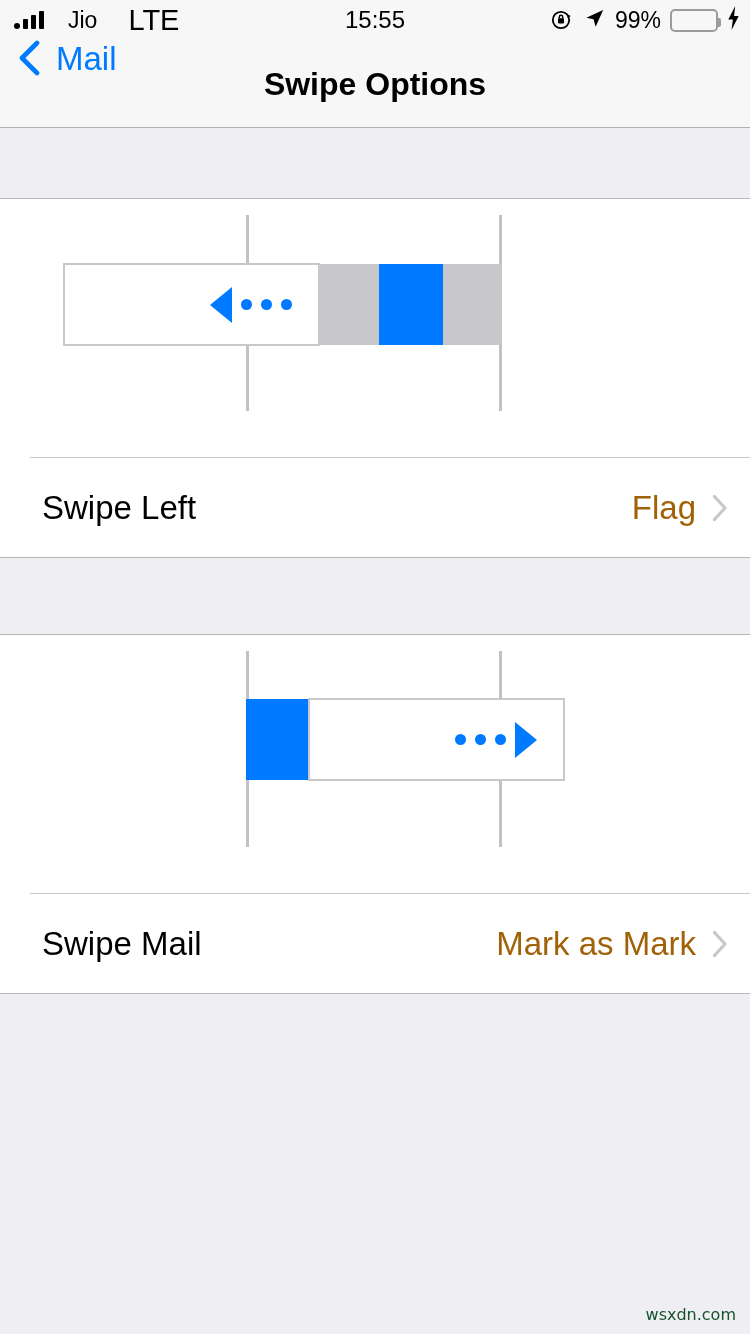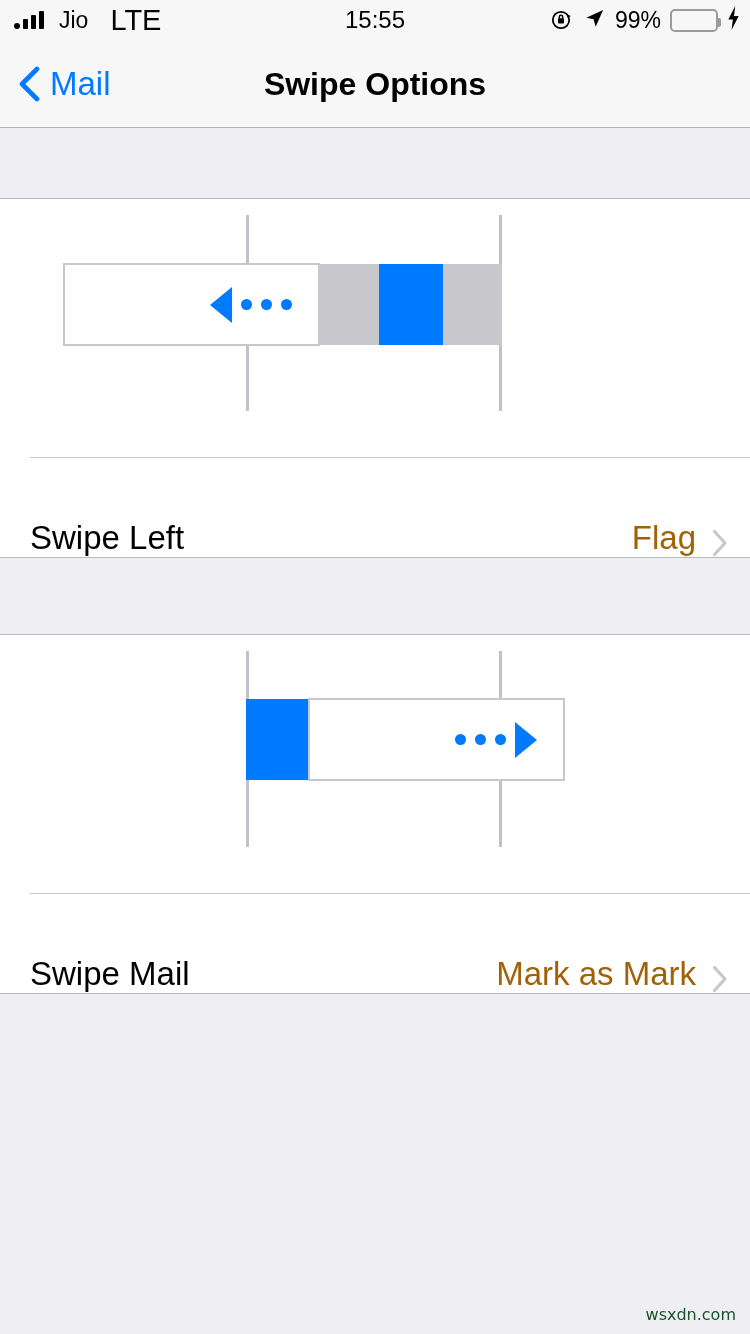--- a/index.html
+++ b/index.html
@@ -14,21 +14,21 @@
 
   
   .status-bar {
     position:absolute; top:0; left:0;
     width:750px; height:40px;
     background:#f7f7f7;
     display:flex; align-items:center;
   }
   .sb-left {
     position:absolute; left:14px; top:0; height:40px;
-    display:flex; align-items:center; gap:15px;
+    display:flex; align-items:center; gap:24px;
   }
   .signal-bars { display:flex; align-items:flex-end; gap:3px; height:18px; }
   .signal-bars i {
     display:block; width:5px; background:#000; border-radius:1px;
   }
   .signal-bars i:nth-child(1){ height:6px; border-radius:50%; width:6px; }
   .signal-bars i:nth-child(2){ height:10px; }
   .signal-bars i:nth-child(3){ height:14px; }
   .signal-bars i:nth-child(4){ height:18px; }
   .sb-carrier { font-size:23px; color:#000; letter-spacing:0px; }
@@ -56,21 +56,21 @@
 
   
   .nav-bar {
     position:absolute; top:40px; left:0;
     width:750px; height:88px;
     background:#f7f7f7;
     border-bottom:1px solid #b2b2b2;
   }
   .nav-back {
     position:absolute; left:18px; top:0; height:88px;
-    display:flex; align-items:center; gap:10px;
+    display:flex; align-items:flex-start; gap:16px;
     cursor:pointer;
   }
   .chev-back { width:22px; height:36px; flex:none; }
   .nav-back-label { font-size:33px; color:#007aff; }
   .nav-title {
     position:absolute; left:0; right:0; top:0; height:88px;
     display:flex; align-items:center; justify-content:center;
     font-size:32px; font-weight:bold; color:#000;
   }
 
@@ -110,22 +110,22 @@
   .dots { display:flex; align-items:center; gap:9px; }
   .dots span { width:11px; height:11px; border-radius:50%; background:#007aff; display:block; }
   .tri { width:0; height:0; }
   .tri.l { border-top:18px solid transparent; border-bottom:18px solid transparent; border-right:22px solid #007aff; }
   .tri.r { border-top:18px solid transparent; border-bottom:18px solid transparent; border-left:22px solid #007aff; }
 
   .row-sep { height:1px; background:#c8c7cc; margin-left:30px; }
 
   .row {
     height:99px; width:750px;
-    display:flex; align-items:flex-end;
-    padding:0 22px 0 30px;
+    display:flex; align-items:center;
+    padding:0 22px 0 42px;
     background:#ffffff;
     cursor:pointer;
   }
   .row-label { font-size:33px; color:#000; flex:none; }
   .row-spacer { flex:1; }
   .row-value { font-size:33px; color:#a16207; margin-right:16px; }
   .chev-right { width:16px; height:28px; flex:none; }
 
   .bottom-fill { width:750px; background:#efeef3; border-top:1px solid #b9b9bb; flex:1; }
 

